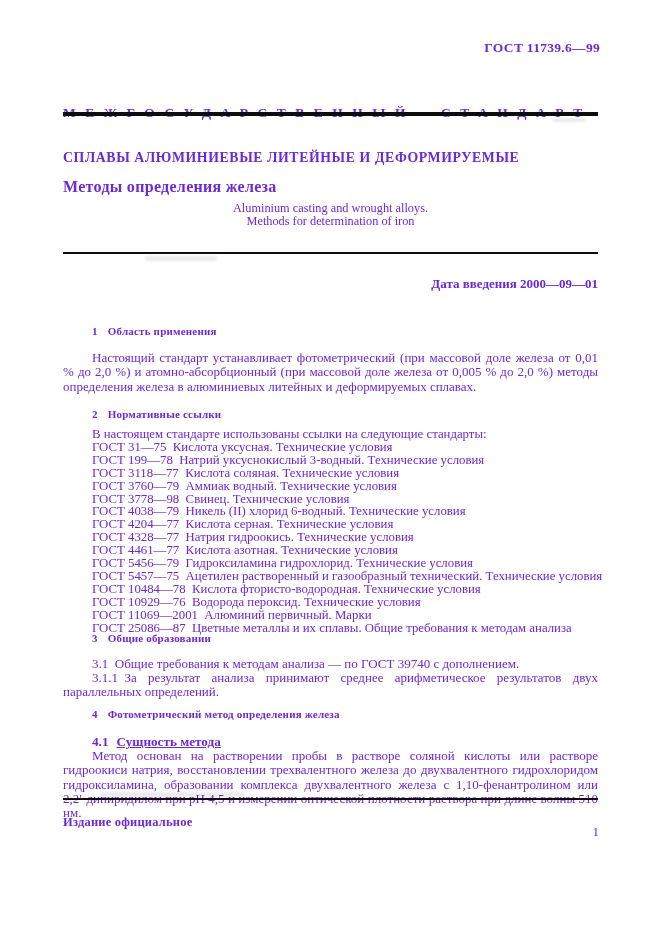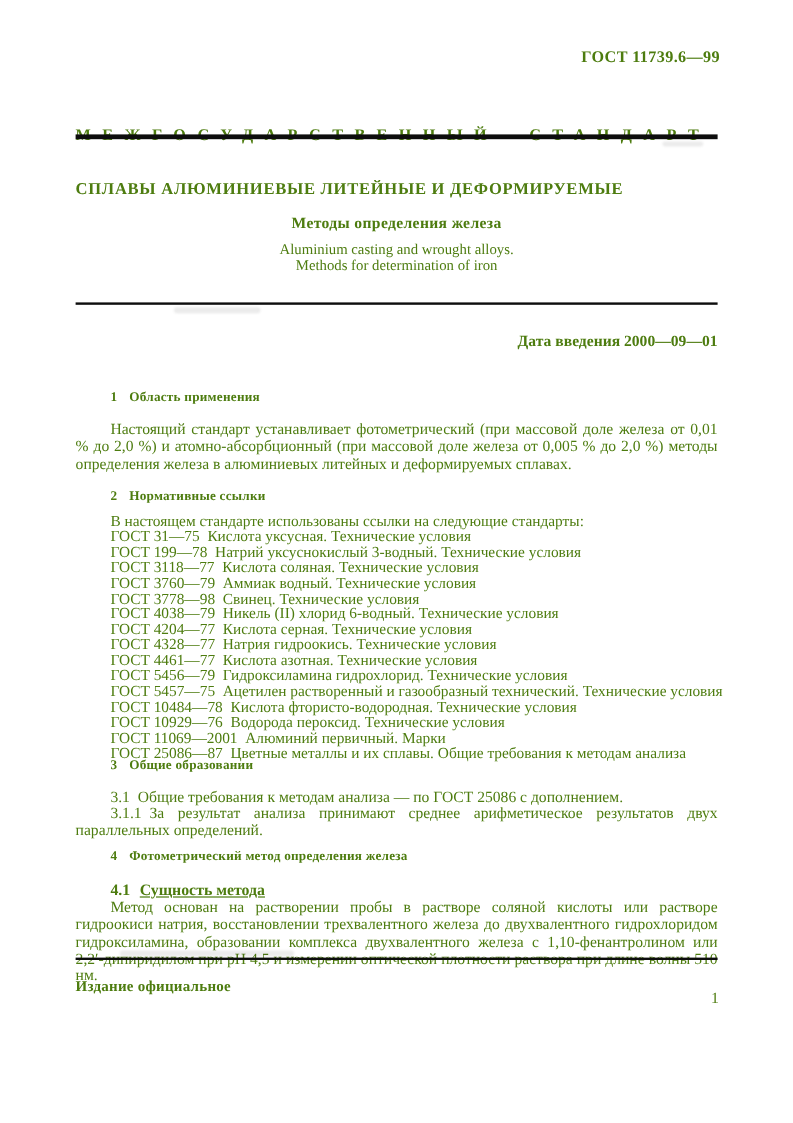--- a/index.html
+++ b/index.html
@@ -3,21 +3,21 @@
 <meta charset="utf-8">
 <style>
   html, body { margin: 0; padding: 0; background: #777; }
   .page {
     position: relative;
     width: 661px;
     height: 936px;
     margin: 0 auto;
     background: #ffffff;
     font-family: "Liberation Serif", "DejaVu Serif", serif;
-    color: #4d7c0f;
+    color: #6d28d9;
     overflow: hidden;
   }
   .abs { position: absolute; }
   .content-w { left: 63px; width: 535px; margin-top: 12px; }
 
   .doc-code {
     top: 40px; right: 61px;
     font-size: 13.5px; font-weight: bold;
     letter-spacing: 0.3px;
   }
@@ -30,22 +30,22 @@
   .rule { background: #0d0d0d; left: 63px; width: 535px; }
   .rule-thick { top: 112px; height: 4px; }
   .rule-thin  { top: 252px; height: 2px; }
   .rule-footer{ top: 798px; height: 2px; }
 
   .doc-title {
     top: 138px; 
     font-size: 13.8px; font-weight: bold; letter-spacing: 0.6px;
   }
   .doc-subtitle {
-    top: 166px; text-align: center;
-    font-size: 13px; font-weight: bold; letter-spacing: 0.3px;
+    top: 166px; text-align: left;
+    font-size: 16px; font-weight: bold; letter-spacing: 0.3px;
   }
   .doc-title-en {
     top: 190px; text-align: center;
     font-size: 12.3px; line-height: 12.8px;
   }
   .effective-date {
     top: 264px; text-align: right;
     font-size: 13px; font-weight: bold;
   }
 
@@ -139,21 +139,21 @@
     <div class="ref-line">ГОСТ 5457—75 Ацетилен растворенный и газообразный технический. Технические условия</div>
     <div class="ref-line">ГОСТ 10484—78 Кислота фтористо-водородная. Технические условия</div>
     <div class="ref-line">ГОСТ 10929—76 Водорода пероксид. Технические условия</div>
     <div class="ref-line">ГОСТ 11069—2001 Алюминий первичный. Марки</div>
     <div class="ref-line">ГОСТ 25086—87 Цветные металлы и их сплавы. Общие требования к методам анализа</div>
   </div>
 
   <div class="abs content-w sec-h h-sec3">
     <span class="num">3</span><span>Общие образовании</span>
   </div>
-  <div class="abs content-w body-p p-sec3a">3.1 Общие требования к методам анализа — по ГОСТ 25086 с дополнением.</div>
+  <div class="abs content-w body-p p-sec3a">3.1 Общие требования к методам анализа — по ГОСТ 39740 с дополнением.</div>
   <div class="abs content-w body-p p-sec3b">3.1.1 За результат анализа принимают среднее арифметическое результатов двух параллельных определений.</div>
 
   <div class="abs content-w sec-h h-sec4">
     <span class="num">4</span><span>Фотометрический метод определения железа</span>
   </div>
   <div class="abs content-w sub-h sh-sec41">
     <span class="num">4.1</span><span>Сущность метода</span>
   </div>
   <div class="abs content-w body-p p-sec4">Метод основан на растворении пробы в растворе соляной кислоты или растворе гидроокиси натрия, восстановлении трехвалентного железа до двухвалентного гидрохлоридом гидроксиламина, образовании комплекса двухвалентного железа с 1,10-фенантролином или 2,2′-дипиридилом при рН 4,5 и измерении оптической плотности раствора при длине волны 510 нм.</div>
 

